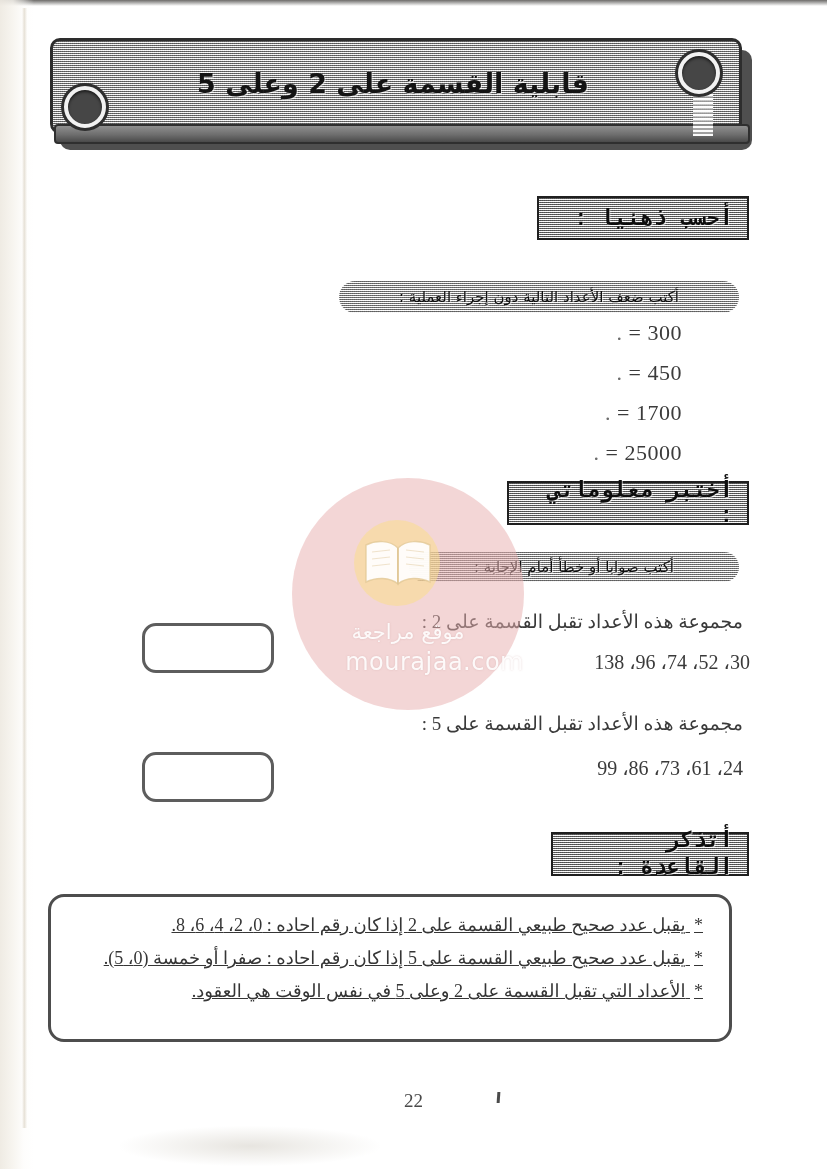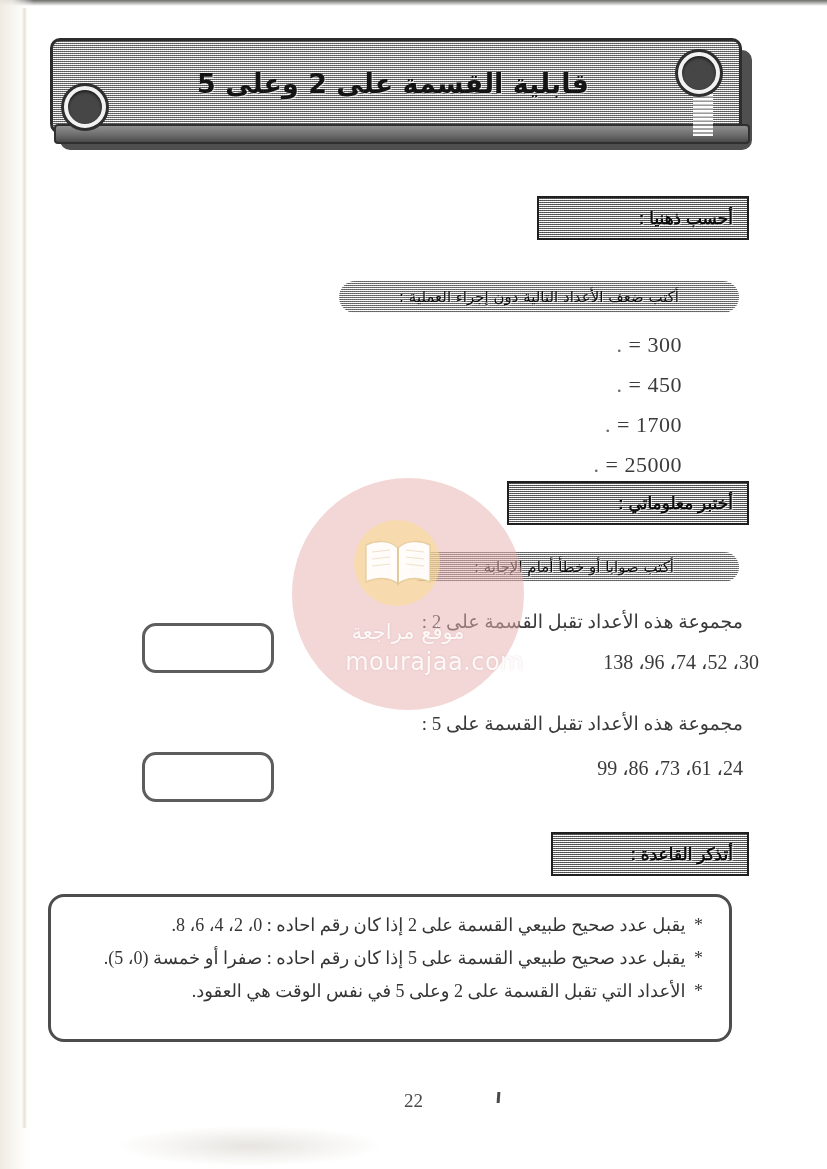--- a/index.html
+++ b/index.html
@@ -151,23 +151,23 @@
         rgba(60,60,60,0.8) 1px, rgba(60,60,60,0.8) 2px),
       repeating-linear-gradient(90deg,
         rgba(255,255,255,0.5) 0px, rgba(255,255,255,0.5) 1px,
         rgba(60,60,60,0.4) 1px, rgba(60,60,60,0.4) 2px);
     display: flex;
     align-items: center;
     justify-content: flex-start;
     direction: rtl;
     padding: 16px 14px;
     box-sizing: border-box;
-    font-family: Liberation Sans, sans-serif;
+    font-family: Liberation Mono, monospace;
     font-weight: bold;
-    font-size: 17px;
+    font-size: 22px;
     color: #0d0d0d;
     text-shadow: 1px 1px 0 rgba(255,255,255,0.6);
   }
 
   
   .sub-inst {
     position: absolute;
     border-radius: 16px;
     background-color: #cdcdcd;
     background-image:
@@ -190,21 +190,20 @@
     text-shadow: 1px 1px 0 rgba(255,255,255,0.55);
   }
 
   
   .eq-list {
     position: absolute;
     right: 145px; top: 320px;
     width: 300px;
     direction: rtl;
     text-align: left;
-    margin-top: 12px;
   }
   .eq-row {
     display: block;
     font-family: "Liberation Serif", "DejaVu Serif", serif;
     font-size: 22px;
     color: #3b3b3b;
     margin-bottom: 14px;
     white-space: nowrap;
     direction: ltr;
     text-align: right;
@@ -254,20 +253,21 @@
     direction: rtl;
     text-align: right;
     background: transparent;
   }
   .rule-line {
     font-family: "Liberation Serif", "DejaVu Serif", serif;
     font-size: 18px;
     color: #353535;
     line-height: 1.62;
     margin: 0 0 4px 0;
+    text-decoration: underline;
   }
   .rule-star { margin-left: 4px; color: #3c3c3c; }
 
   
   .page-num {
     position: absolute;
     left: 0; top: 1090px;
     width: 827px;
     text-align: center;
     font-family: "Liberation Serif", "DejaVu Serif", serif;
@@ -369,21 +369,21 @@
       <span>25000</span>
     </div>
   </div>
 
   <div class="sec-head" style="right:78px; top:481px; width:242px; height:44px;">أختبر معلوماتي :</div>
 
   <div class="sub-inst" style="right:88px; top:552px; width:330px; height:30px;">أكتب صوابا أو خطأ أمام الإجابة :</div>
 
   <div class="stmt" style="right:84px; top:610px;">مجموعة هذه الأعداد تقبل القسمة على 2 :</div>
 
-  <div class="numlist" style="right:68px; top:650px;">30، 52، 74، 96، 138</div>
+  <div class="numlist" style="right:77px; top:650px;">30، 52، 74، 96، 138</div>
 
   <div class="answer-box" style="left:142px; top:623px;"></div>
 
   <div class="stmt" style="right:84px; top:712px;margin-left:35px;">مجموعة هذه الأعداد تقبل القسمة على 5 :</div>
 
   <div class="numlist" style="right:84px; top:756px;">24، 61، 73، 86، 99</div>
 
   <div class="answer-box" style="left:142px; top:752px;"></div>
 
   <div class="sec-head" style="right:78px; top:816px; width:198px; height:44px;margin-top:16px;">أتذكر القاعدة :</div>

